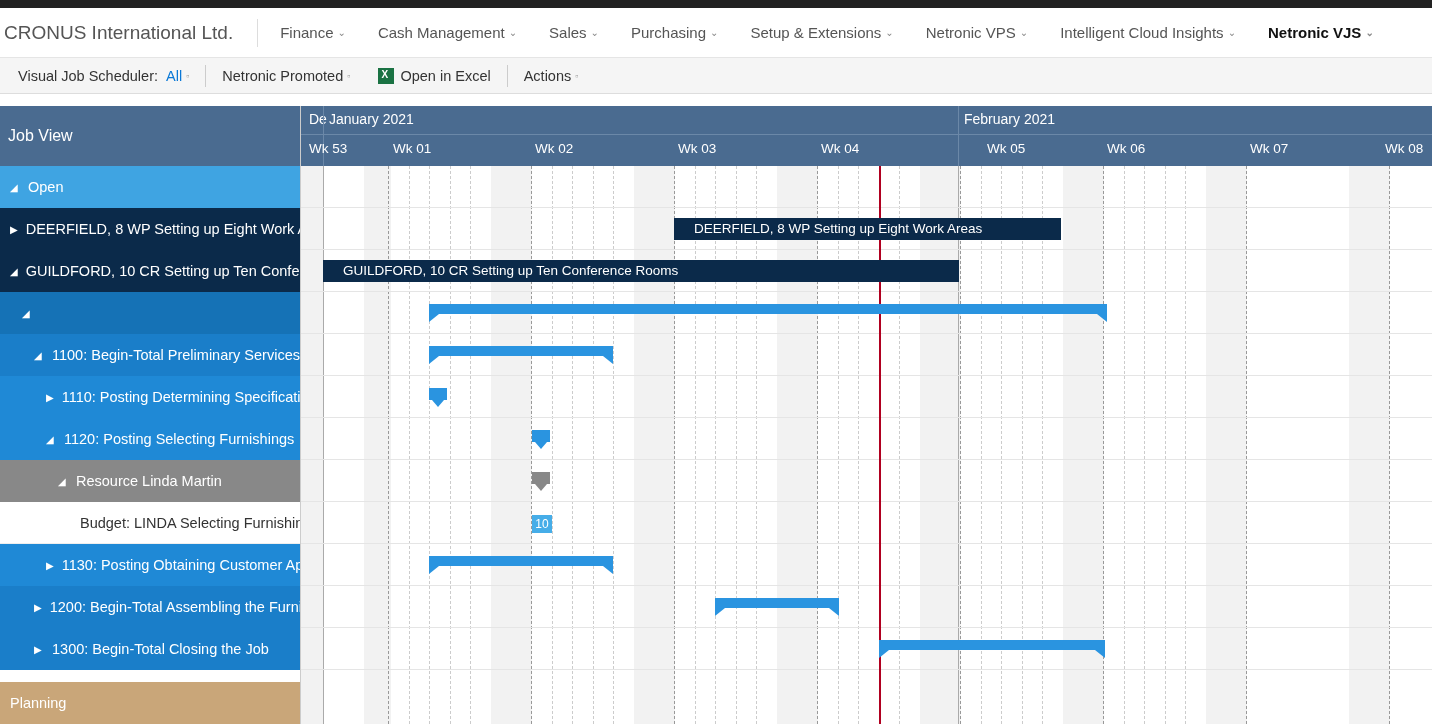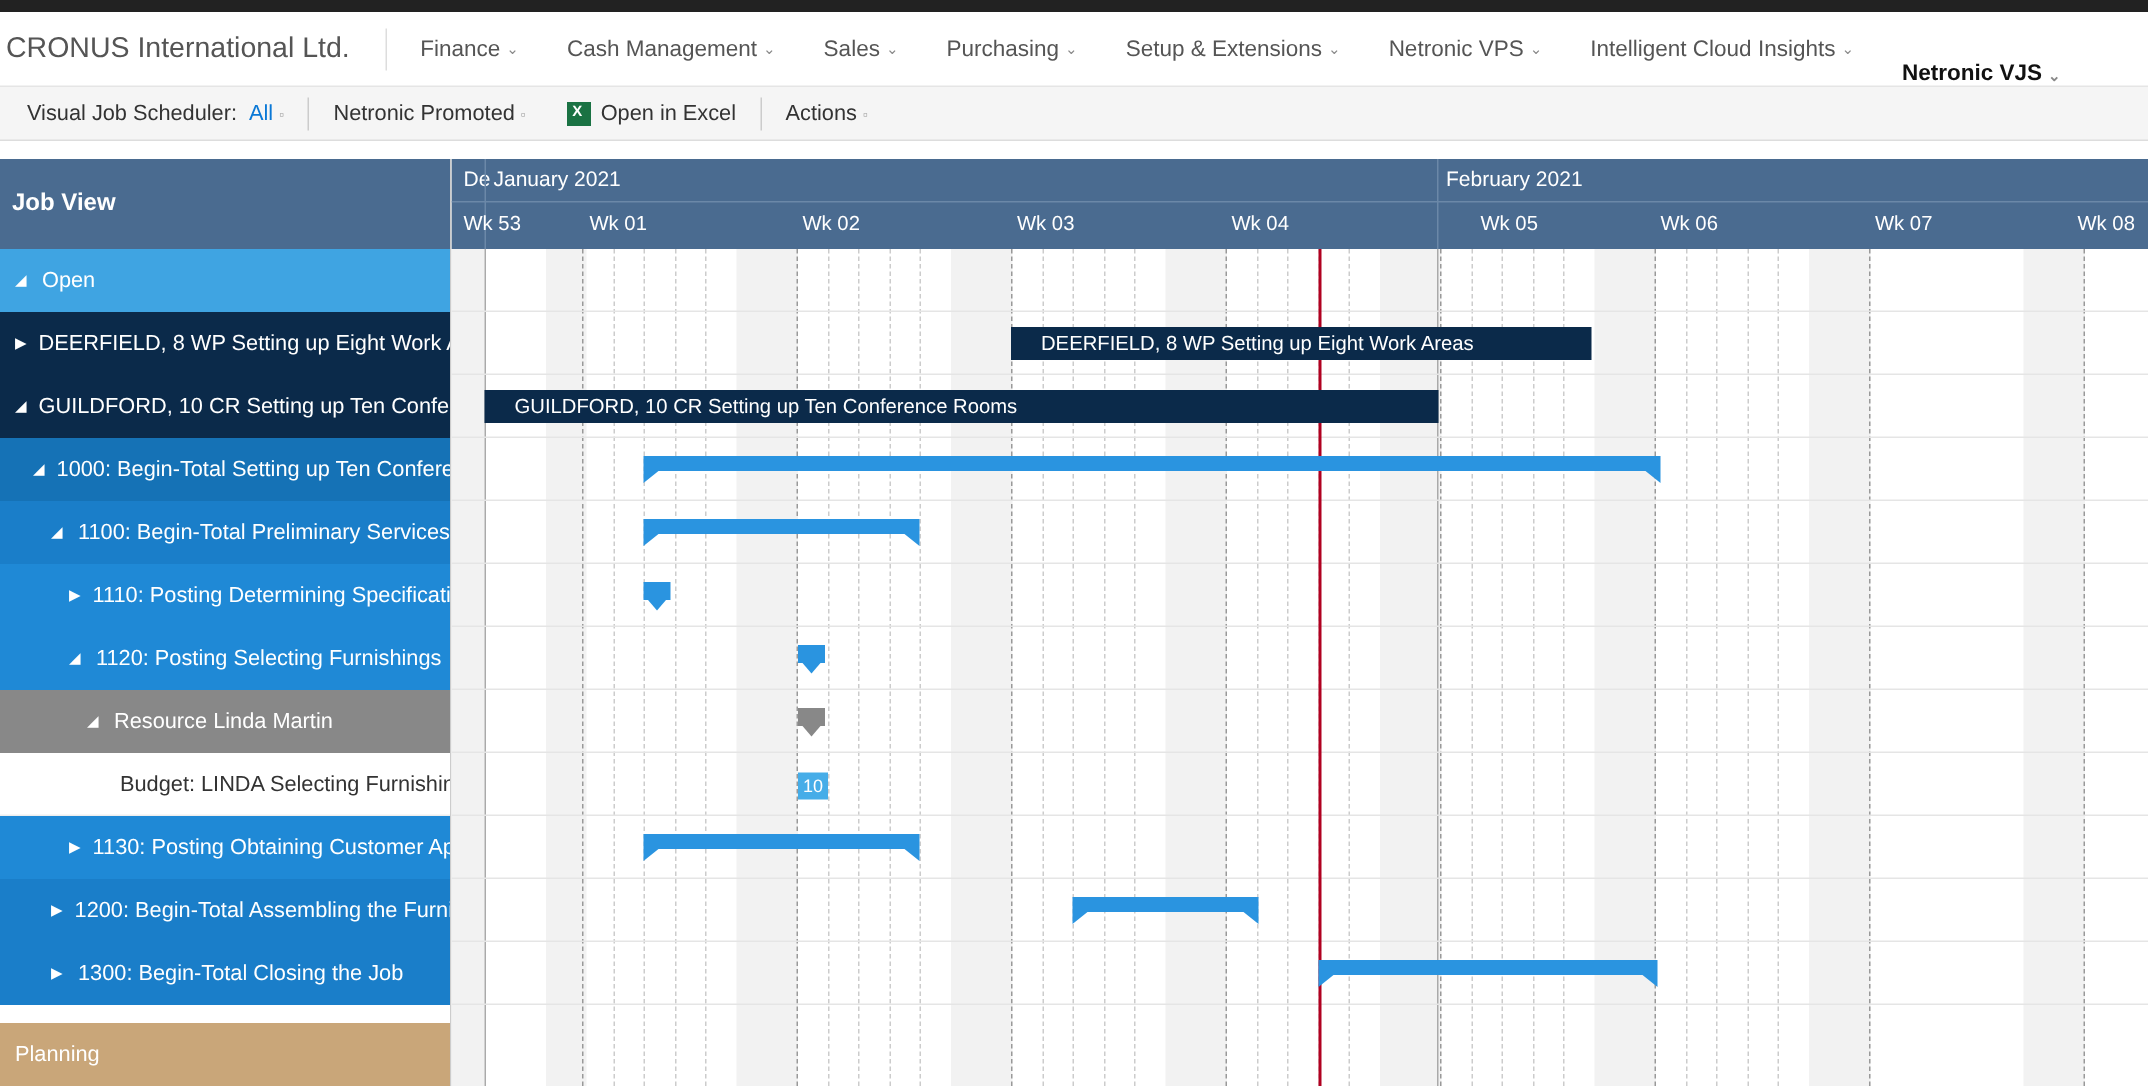--- a/index.html
+++ b/index.html
@@ -41,21 +41,20 @@
     padding: 0 16px;
     height: 100%;
     color: #555;
     cursor: pointer;
     white-space: nowrap;
     font-size: 15px;
   }
   .menu-item.active {
     color: #111;
     font-weight: 600;
-    align-items: flex-end;
   }
   .chev {
     margin-left: 4px;
     font-size: 10px;
     color: #888;
   }
   .action-bar {
     display: flex;
     align-items: center;
     height: 36px;
@@ -94,21 +93,20 @@
     overflow: hidden;
   }
   .tree-header {
     background: #4a6b90;
     color: #fff;
     height: 60px;
     display: flex;
     align-items: center;
     padding-left: 8px;
     font-size: 16px;
-    font-weight: bold;
   }
   .row {
     height: 42px;
     display: flex;
     align-items: center;
     color: #fff;
     padding-left: 10px;
     white-space: nowrap;
     overflow: hidden;
     cursor: pointer;
@@ -272,21 +270,20 @@
     <div class="row dark">
         <span class="tri">▶</span>
         <span>DEERFIELD, 8 WP Setting up Eight Work Ar</span>
       </div>
     <div class="row dark">
         <span class="tri">◢</span>
         <span>GUILDFORD, 10 CR Setting up Ten Confere</span>
       </div>
     <div class="row blue1">
         <span class="tri">◢</span>
-        <span>1000: Begin-Total Setting up Ten Confere</span>
       </div>
     <div class="row blue2">
         <span class="tri">◢</span>
         <span>1100: Begin-Total Preliminary Services</span>
       </div>
     <div class="row blue3">
         <span class="tri">▶</span>
         <span>1110: Posting Determining Specificatio</span>
       </div>
     <div class="row blue3">

